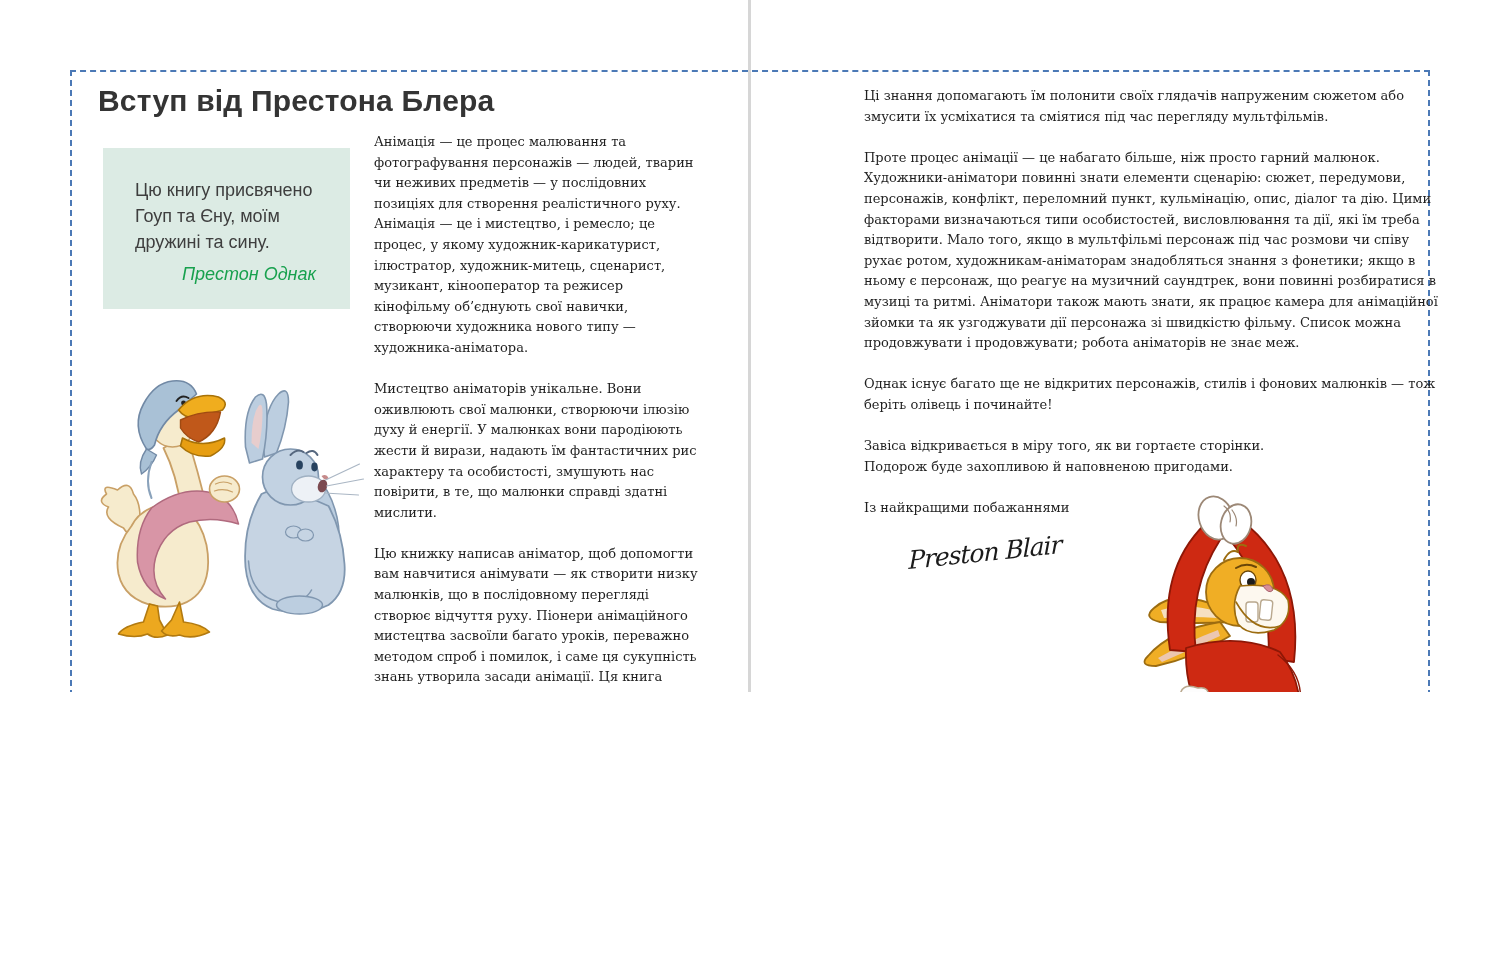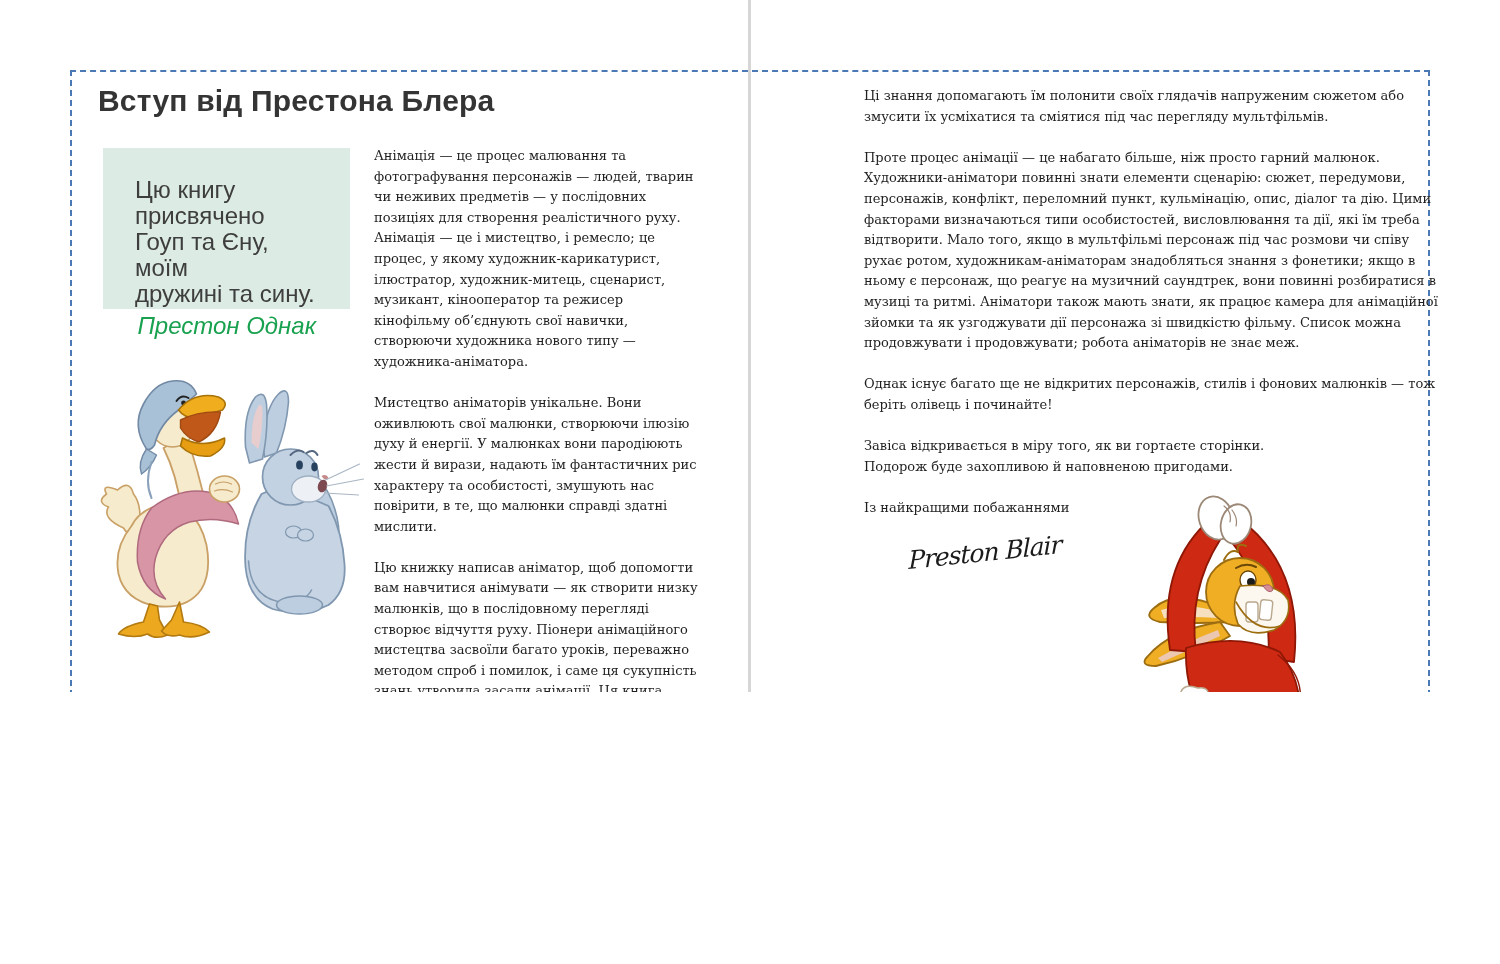--- a/index.html
+++ b/index.html
@@ -14,28 +14,28 @@
   .page-number { position:absolute; font:15px "DejaVu Serif", serif; color:#333; }
   #pn-left  { left:70px;  top:903px; }
   #pn-right { left:1414px; top:903px; width:20px; text-align:right; }
 
   .title { position:absolute; left:98px; top:84px; width:600px;
            font-family:"Liberation Sans", sans-serif; font-weight:700;
            font-size:30px; letter-spacing:.2px; color:#343434; }
 
   .dedication { position:absolute; left:103px; top:148px; width:247px; height:161px;
                 background:#dcebe4; padding:29px 34px 0 32px;
-                font-family:"Liberation Sans", sans-serif; font-size:24px;
+                font-family:"Liberation Sans", sans-serif; font-size:18px;
                 line-height:26px; color:#3e3e3e; }
   .dedication .author { margin-top:6px; text-align:right; color:#18a14e;
                         font-style:italic; }
 
   .body-text p { font-size:13px; line-height:20.6px; color:#1f1f1f;
                  margin:0 0 20.6px 0; text-align:left; }
-  .col-left   { position:absolute; left:374px; top:146px; width:326px; }
+  .col-left   { position:absolute; left:374px; top:132px; width:326px; }
   .block-bottom { position:absolute; left:98px;  top:694px; width:608px; }
   .col-right  { position:absolute; left:864px; top:86px;  width:576px; }
 
   .closing { margin-top:0; }
   .signature { position:absolute; left:908px; top:538px;
                font-family:"DejaVu Serif", serif; font-style:italic;
                font-size:25px; color:#1b1b1b; letter-spacing:-1px;
                transform:rotate(-6deg) skewX(-6deg); }
 
   .illo { position:absolute; }

